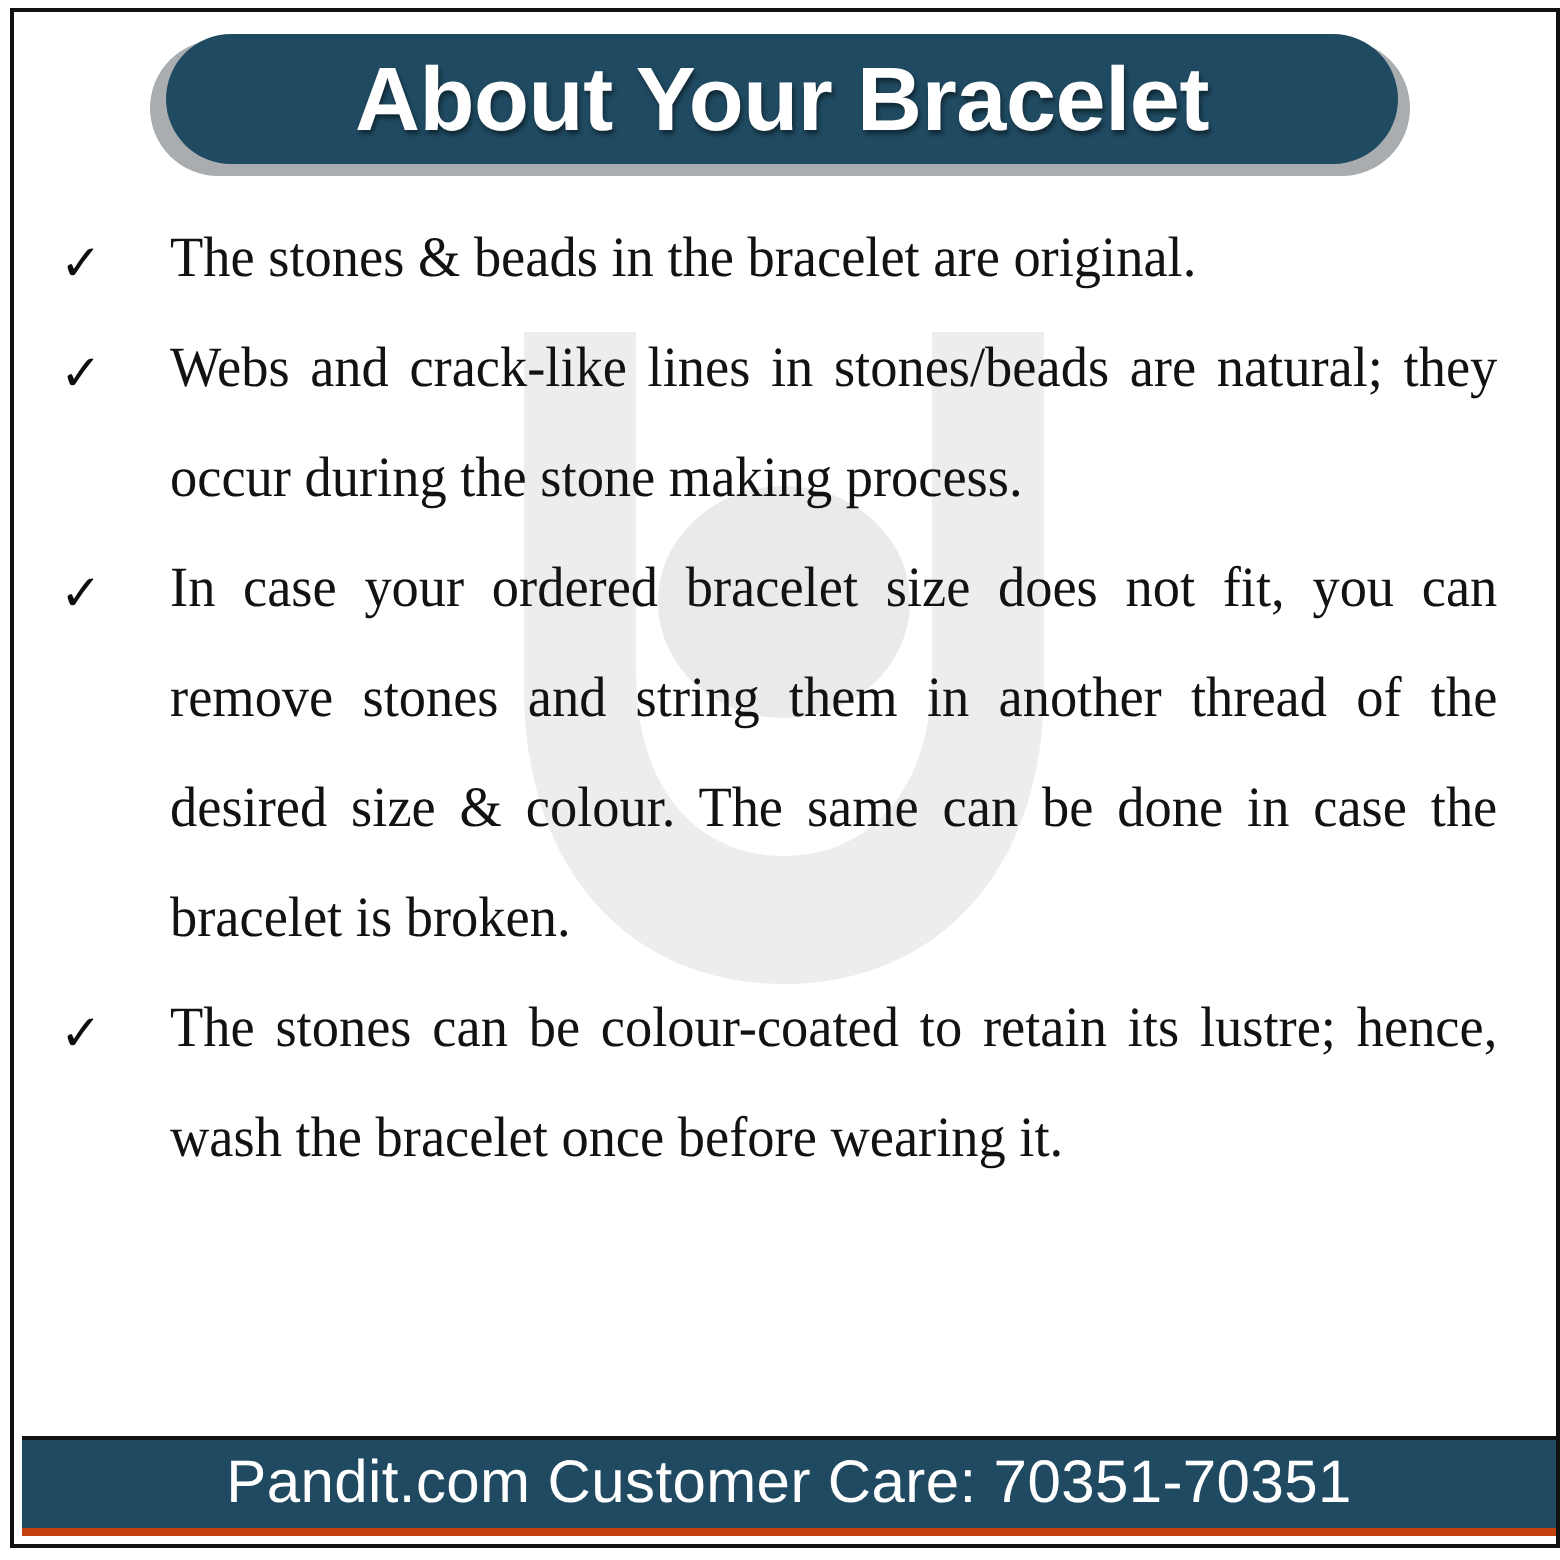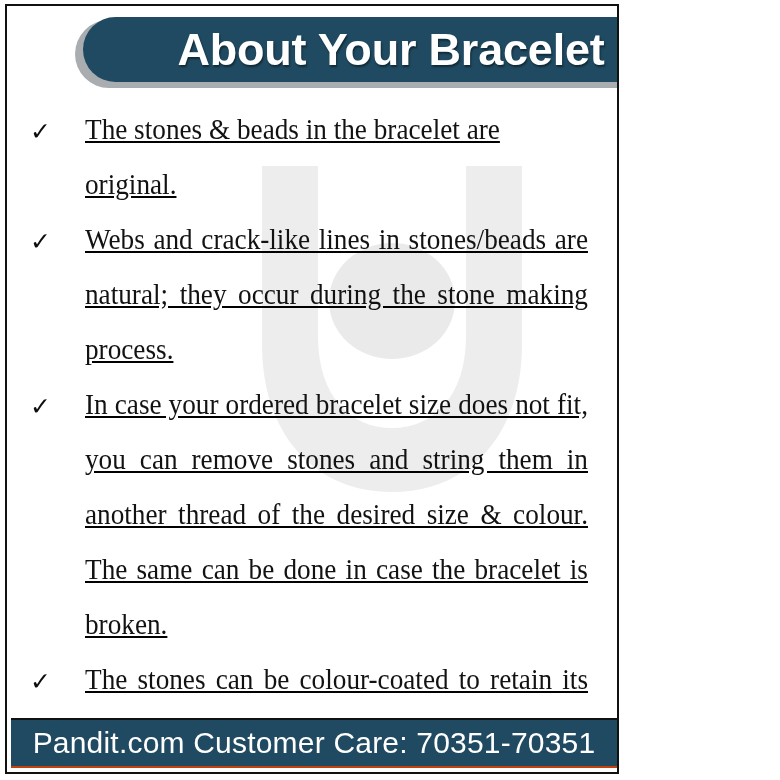--- a/index.html
+++ b/index.html
@@ -13,26 +13,25 @@
   body {
     background: #ffffff;
     font-family: "Liberation Serif", "DejaVu Serif", serif;
   }
 
   
   #card {
     position: absolute;
     left: 5px;
     top: 4px;
-    width: 614px;
+    width: 775px;
     height: 770px;
     border: 2px solid #111111;
     background: #ffffff;
     overflow: hidden;
-    text-decoration: underline;
   }
 
   
   #watermark {
     position: absolute;
     left: 235px;
     top: 160px;
     width: 300px;
     height: 340px;
     z-index: 0;
@@ -118,21 +117,21 @@
 
   
   #footer {
     position: absolute;
     left: 4px;
     right: 0;
     top: 712px;
     height: 50px;
     background: #1f4a61;
     border-top: 2px solid #111111;
-    border-bottom: 2px solid #c2410c;
+    border-bottom: 4px solid #c2410c;
     display: flex;
     align-items: center;
     justify-content: center;
     z-index: 3;
     text-align: center;
   }
   #footer-text {
     color: #ffffff;
     font-family: "Liberation Sans", "DejaVu Sans", sans-serif;
     font-size: 30px;

